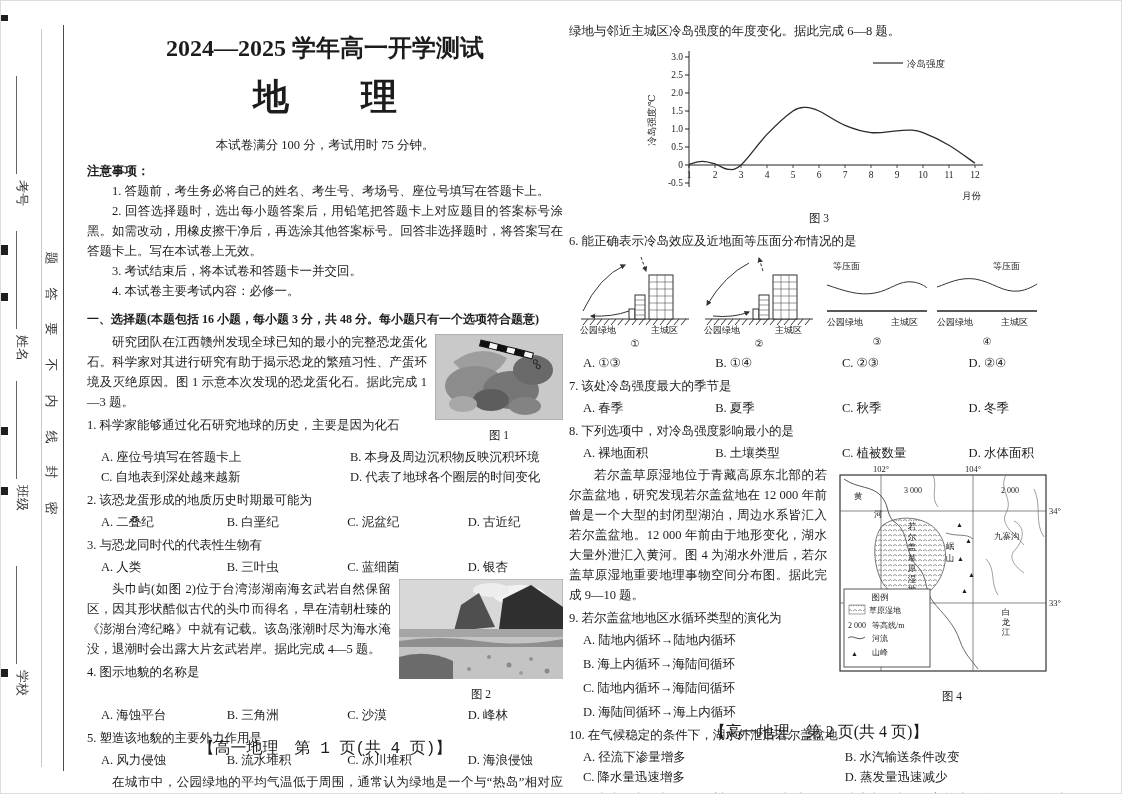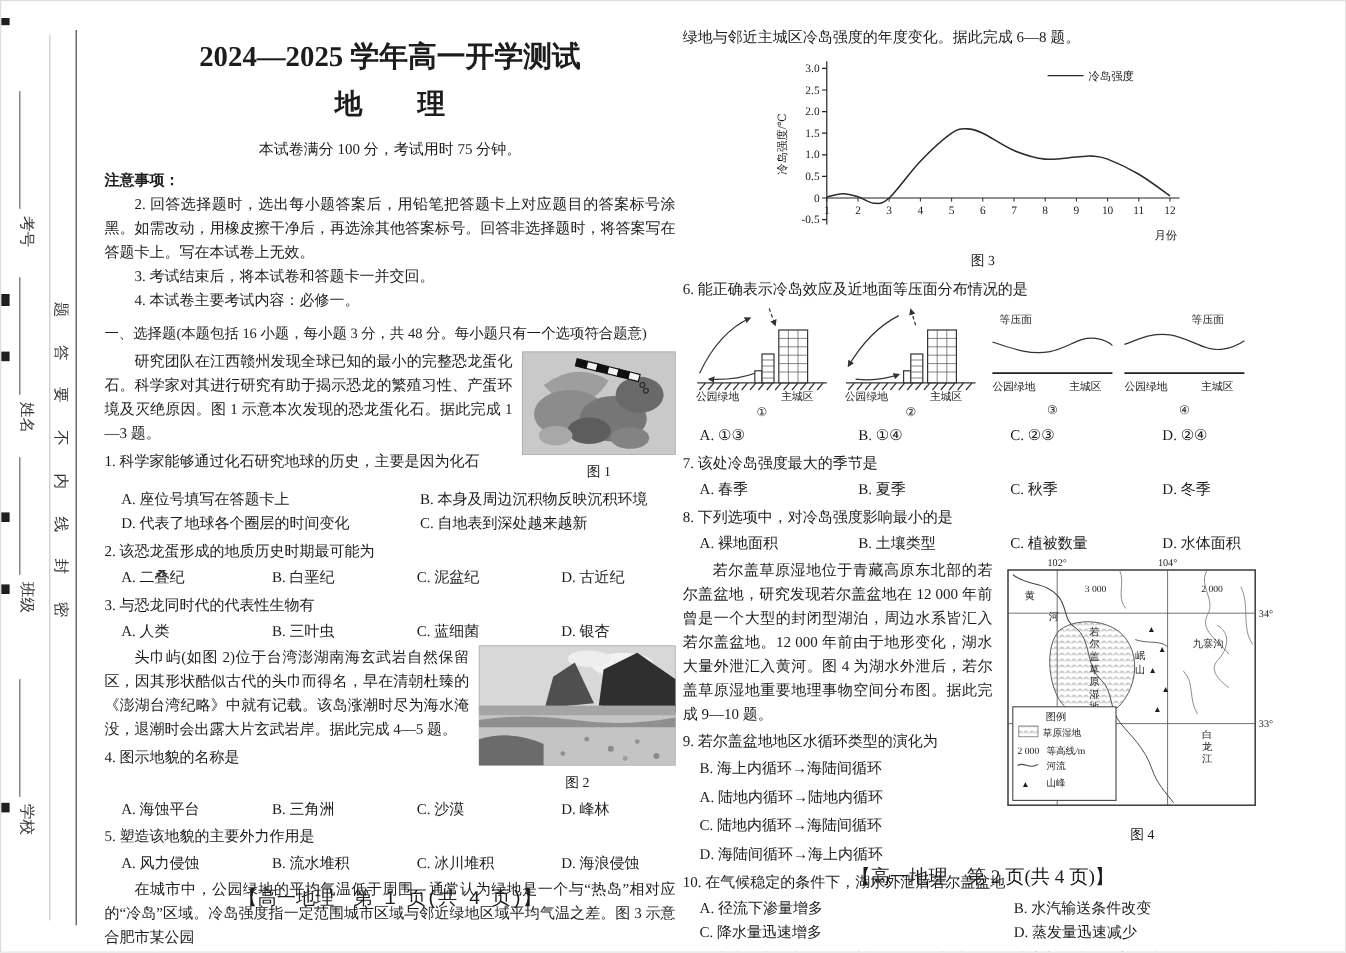--- a/index.html
+++ b/index.html
@@ -2,25 +2,25 @@
 <html><head>
 <meta charset="utf-8">
 <style>
   html,body{margin:0;padding:0;background:#ffffff;}
   .sheet{position:relative;width:1122px;height:794px;background:#fff;overflow:hidden;
          color:#1c1c1c;font-family:"Liberation Serif","DejaVu Serif",serif;border:1px solid #ddd;box-sizing:border-box;}
   .page{position:absolute;top:18px;font-size:12.5px;line-height:1.6;}
   #page1{left:86px;width:476px;height:758px;}
   #page2{left:568px;width:500px;height:758px;}
   .title{font-size:24px;font-weight:bold;text-align:center;margin:10px 0 0;}
-  .subject{font-size:23px;font-weight:bold;text-align:center;margin:2px 0 8px;}
+  .subject{font-size:36px;font-weight:bold;text-align:center;margin:2px 0 8px;}
   .exam-info{text-align:center;margin:2px 0 6px;}
   .notice-title{font-weight:bold;margin:0;}
   .notice{margin:0;text-indent:2em;text-align:justify;}
-  .section-title{font-weight:normal;font-size:12px;margin:9px 0 3px;}
+  .section-title{font-weight:bold;font-size:12px;margin:9px 0 3px;}
   .passage{margin:2px 0;text-indent:2em;text-align:justify;}
   .question{margin-top:3px;}
   .stem{}
   .opts{display:grid;padding-left:14px;column-gap:4px;margin-top:2px;}
   .opts span{white-space:nowrap;}
   .cols4{grid-template-columns:1.15fr 1.1fr 1.1fr 0.9fr;}
   .cols2{grid-template-columns:1.15fr 1fr;}
   .cols1{grid-template-columns:1fr;row-gap:4px;}
   #page1 .opts{clear:right;}
   figure{margin:0;}
@@ -86,20 +86,21 @@
         <span>封</span>
         <span>密</span>
       </div>
   </div>
 
   <div class="page" id="page1">
     <div class="title">2024—2025 学年高一开学测试</div>
     <div class="subject">地　　理</div>
     <div class="exam-info">本试卷满分 100 分，考试用时 75 分钟。</div>
     <p class="notice-title">注意事项：</p>
+    <p class="notice">1. 答题前，考生务必将自己的姓名、考生号、考场号、座位号填写在答题卡上。</p>
     <p class="notice">2. 回答选择题时，选出每小题答案后，用铅笔把答题卡上对应题目的答案标号涂黑。如需改动，用橡皮擦干净后，再选涂其他答案标号。回答非选择题时，将答案写在答题卡上。写在本试卷上无效。</p>
     <p class="notice">3. 考试结束后，将本试卷和答题卡一并交回。</p>
     <p class="notice">4. 本试卷主要考试内容：必修一。</p>
     <p class="section-title">一、选择题(本题包括 16 小题，每小题 3 分，共 48 分。每小题只有一个选项符合题意)</p>
 
     <figure class="photo-fig">
       <svg width="128" height="86" viewBox="0 0 128 86">
         <rect x="0" y="0" width="128" height="86" fill="#c9c9c9" stroke="#9a9a9a"></rect>
         <path d="M18 28 Q45 8 72 24 Q62 44 34 44 Z" fill="#9e9e9e"></path>
         <ellipse cx="40" cy="52" rx="30" ry="20" fill="#8c8c8c"></ellipse>
@@ -121,22 +122,22 @@
       </svg>
       <figcaption>图 1</figcaption>
     </figure>
     <p class="passage">研究团队在江西赣州发现全球已知的最小的完整恐龙蛋化石。科学家对其进行研究有助于揭示恐龙的繁殖习性、产蛋环境及灭绝原因。图 1 示意本次发现的恐龙蛋化石。据此完成 1—3 题。</p>
     <div>
         <div class="question">
           <div class="stem">1. 科学家能够通过化石研究地球的历史，主要是因为化石</div>
           <div class="opts cols2">
             <span>A. 座位号填写在答题卡上</span>
             <span>B. 本身及周边沉积物反映沉积环境</span>
+            <span>C. 自地表到深处越来越新</span>
             <span>D. 代表了地球各个圈层的时间变化</span>
-            <span>C. 自地表到深处越来越新</span>
           </div>
         </div>
         <div class="question">
           <div class="stem">2. 该恐龙蛋形成的地质历史时期最可能为</div>
           <div class="opts cols4">
             <span>A. 二叠纪</span>
             <span>B. 白垩纪</span>
             <span>C. 泥盆纪</span>
             <span>D. 古近纪</span>
           </div>
@@ -404,22 +405,22 @@
         </g>
       </svg>
       <figcaption>图 4</figcaption>
     </figure>
 
     <p class="passage">若尔盖草原湿地位于青藏高原东北部的若尔盖盆地，研究发现若尔盖盆地在 12 000 年前曾是一个大型的封闭型湖泊，周边水系皆汇入若尔盖盆地。12 000 年前由于地形变化，湖水大量外泄汇入黄河。图 4 为湖水外泄后，若尔盖草原湿地重要地理事物空间分布图。据此完成 9—10 题。</p>
     <div>
         <div class="question">
           <div class="stem">9. 若尔盖盆地地区水循环类型的演化为</div>
           <div class="opts cols1">
+            <span>A. 陆地内循环→陆地内循环</span>
             <span>B. 海上内循环→海陆间循环</span>
-            <span>A. 陆地内循环→陆地内循环</span>
             <span>C. 陆地内循环→海陆间循环</span>
             <span>D. 海陆间循环→海上内循环</span>
           </div>
         </div>
         <div class="question">
           <div class="stem">10. 在气候稳定的条件下，湖水外泄后若尔盖盆地</div>
           <div class="opts cols2">
             <span>A. 径流下渗量增多</span>
             <span>B. 水汽输送条件改变</span>
             <span>C. 降水量迅速增多</span>

